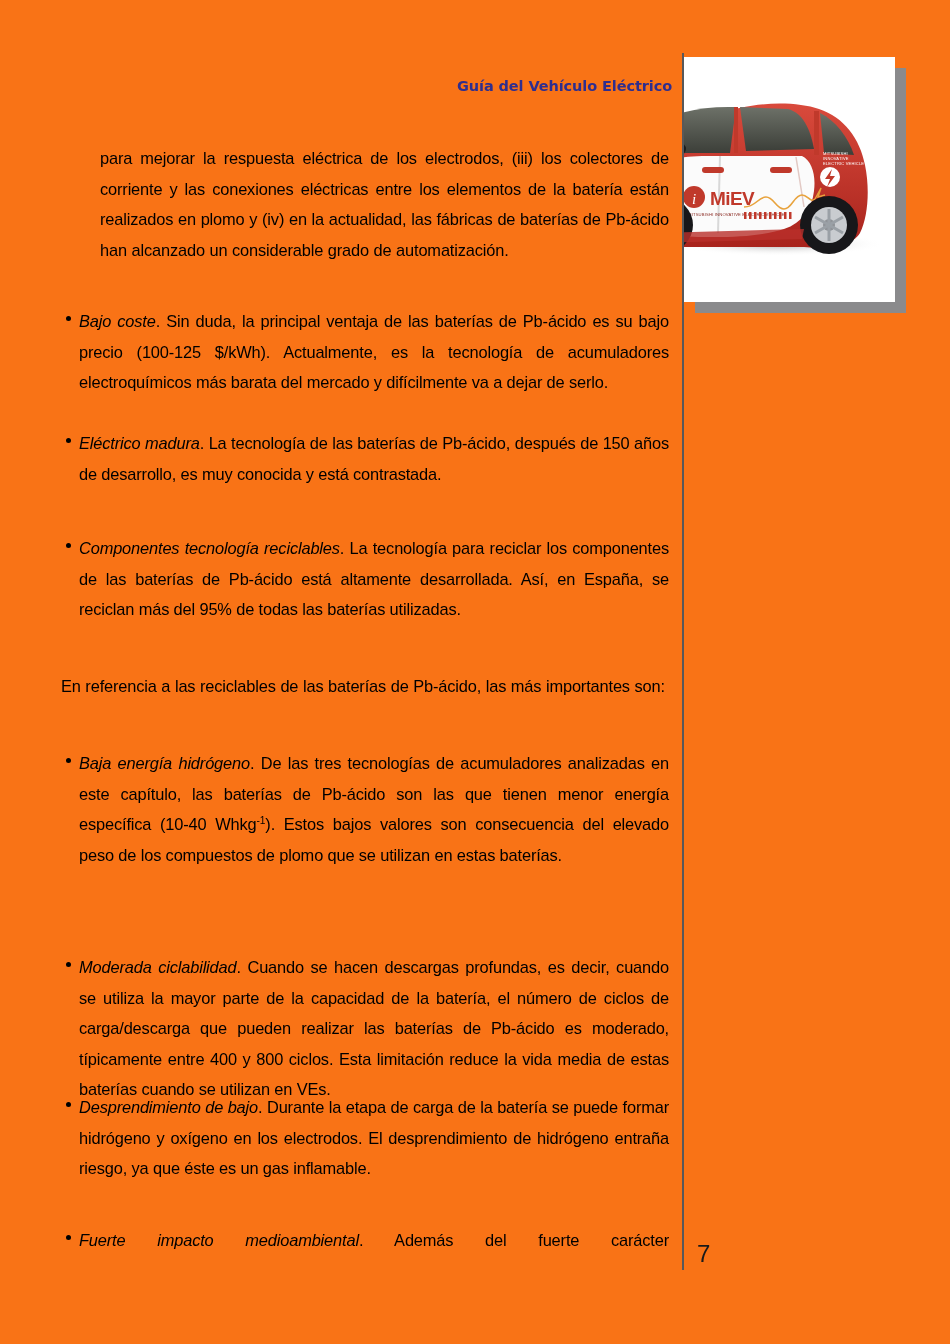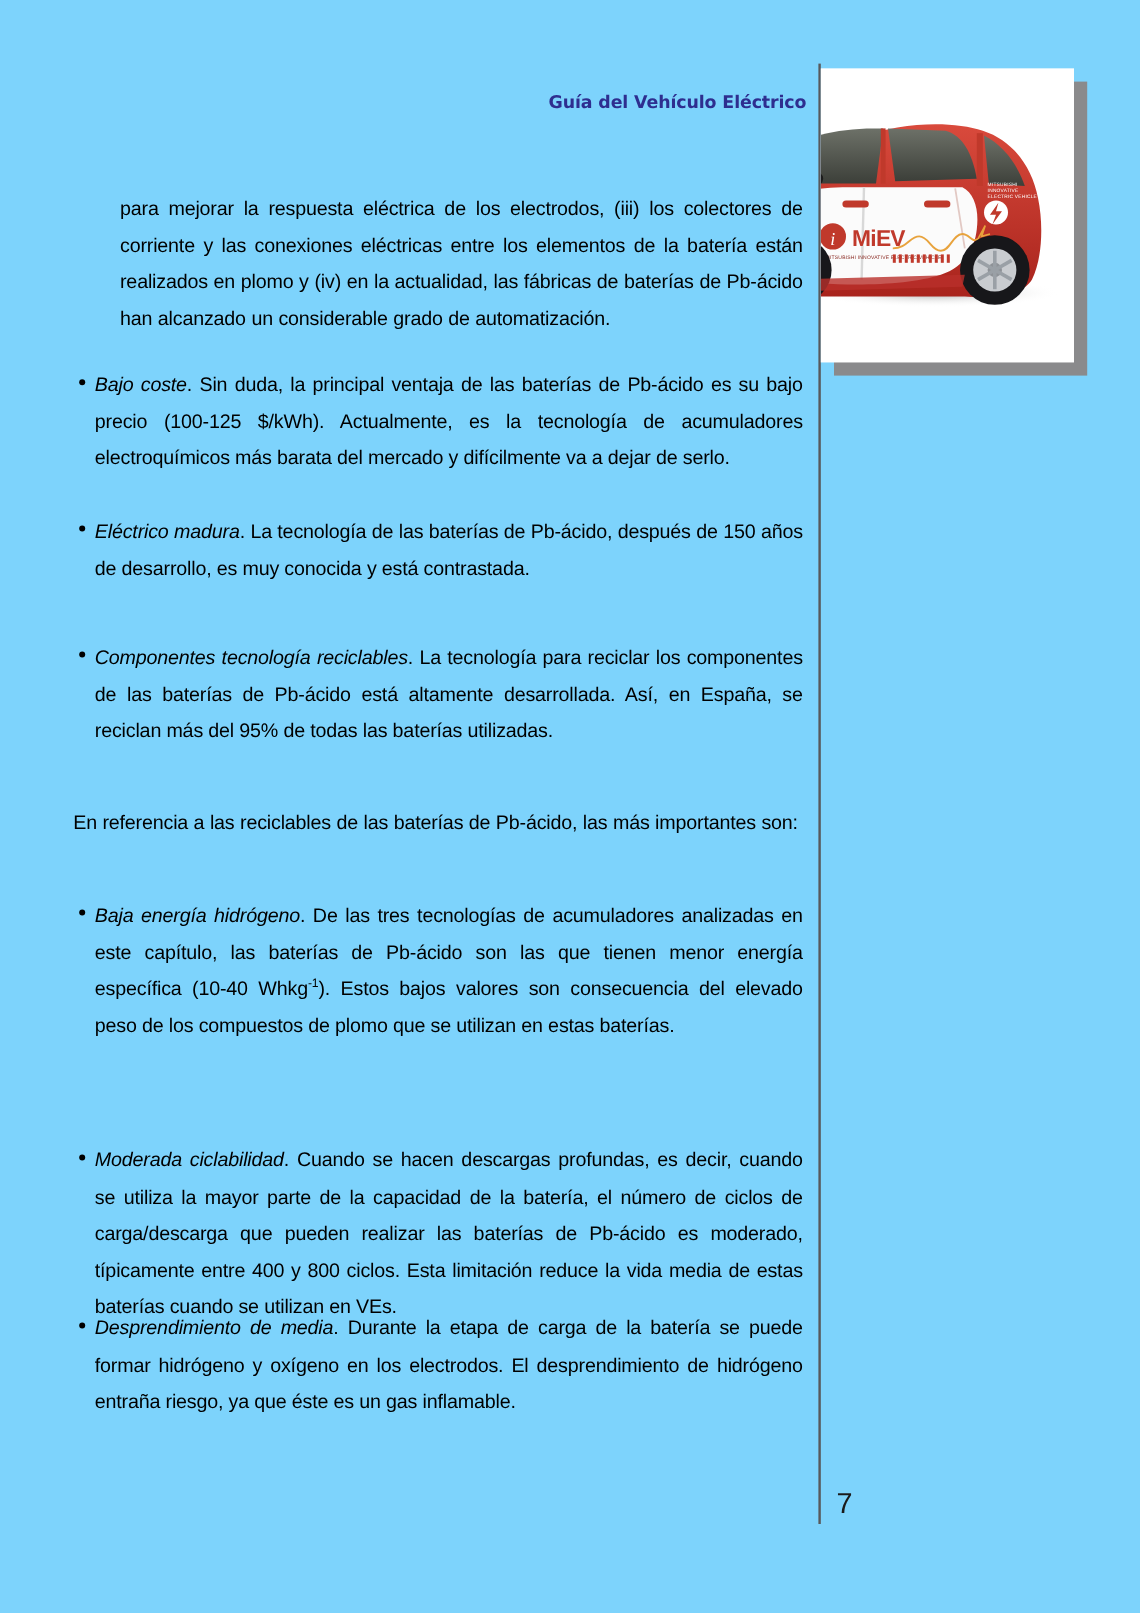--- a/index.html
+++ b/index.html
@@ -7,21 +7,21 @@
     padding: 0;
     background: #ffffff;
   }
   body {
     font-family: "Liberation Sans", sans-serif;
   }
   #page {
     position: relative;
     width: 950px;
     height: 1344px;
-    background: #7dd3fc;
+    background: #f97316;
     overflow: hidden;
   }
 
   
   .doc-header {
     position: absolute;
     left: 0;
     top: 78px;
     width: 672px;
     text-align: right;
@@ -237,21 +237,21 @@
         <circle cx="-18" cy="168" r="27" fill="#17171a"></circle>
         <circle cx="-18" cy="168" r="16" fill="#c9ccd0"></circle>
 
         <path d="M -30 176 L 120 172 L 118 182 L -30 186 Z" fill="#b9302a" opacity="0.8"></path>
       </svg>
     </div>
   </div>
 
   <div class="text-col">
 
-    <div class="para first" style="top:143px;margin-top:16px;">para mejorar la respuesta eléctrica de los electrodos, (iii) los colectores de corriente y las conexiones eléctricas entre los elementos de la batería están realizados en plomo y (iv) en la actualidad, las fábricas de baterías de Pb-ácido han alcanzado un considerable grado de automatización.</div>
+    <div class="para first" style="top:143px;">para mejorar la respuesta eléctrica de los electrodos, (iii) los colectores de corriente y las conexiones eléctricas entre los elementos de la batería están realizados en plomo y (iv) en la actualidad, las fábricas de baterías de Pb-ácido han alcanzado un considerable grado de automatización.</div>
 
     <div class="bullet-item" style="top:306px;">
       <span class="dot"></span>
       <span class="btext"><em class="term">Bajo coste</em><span>. Sin duda, la principal ventaja de las baterías de Pb-ácido es su bajo precio (100-125 $/kWh). Actualmente, es la tecnología de acumuladores electroquímicos más barata del mercado y difícilmente va a dejar de serlo.</span></span>
     </div>
 
     <div class="bullet-item" style="top:428px;">
       <span class="dot"></span>
       <span class="btext"><em class="term">Eléctrico madura</em><span>. La tecnología de las baterías de Pb-ácido, después de 150 años de desarrollo, es muy conocida y está contrastada.</span></span>
     </div>
@@ -268,18 +268,22 @@
       <span class="btext"><em class="term">Baja energía hidrógeno</em><span>. De las tres tecnologías de acumuladores analizadas en este capítulo, las baterías de Pb-ácido son las que tienen menor energía específica (10-40 Whkg</span><sup class="sup">-1</sup><span>). Estos bajos valores son consecuencia del elevado peso de los compuestos de plomo que se utilizan en estas baterías.</span></span>
     </div>
 
     <div class="bullet-item" style="top:952px;">
       <span class="dot"></span>
       <span class="btext"><em class="term">Moderada ciclabilidad</em><span>. Cuando se hacen descargas profundas, es decir, cuando se utiliza la mayor parte de la capacidad de la batería, el número de ciclos de carga/descarga que pueden realizar las baterías de Pb-ácido es moderado, típicamente entre 400 y 800 ciclos. Esta limitación reduce la vida media de estas baterías cuando se utilizan en VEs.</span></span>
     </div>
 
     <div class="bullet-item" style="top:1092px;">
       <span class="dot"></span>
-      <span class="btext"><em class="term">Desprendimiento de media</em><span>. Durante la etapa de carga de la batería se puede formar hidrógeno y oxígeno en los electrodos. El desprendimiento de hidrógeno entraña riesgo, ya que éste es un gas inflamable.</span></span>
-    </div>
-
+      <span class="btext"><em class="term">Desprendimiento de bajo</em><span>. Durante la etapa de carga de la batería se puede formar hidrógeno y oxígeno en los electrodos. El desprendimiento de hidrógeno entraña riesgo, ya que éste es un gas inflamable.</span></span>
+    </div>
+
+    <div class="bullet-item" style="top:1225px;">
+      <span class="dot"></span>
+      <span class="btext" style="text-align-last:justify;"><em class="term">Fuerte impacto medioambiental</em><span>. Además del fuerte carácter</span></span>
+    </div>
 
   </div>
 </div>
 
 </body></html>

